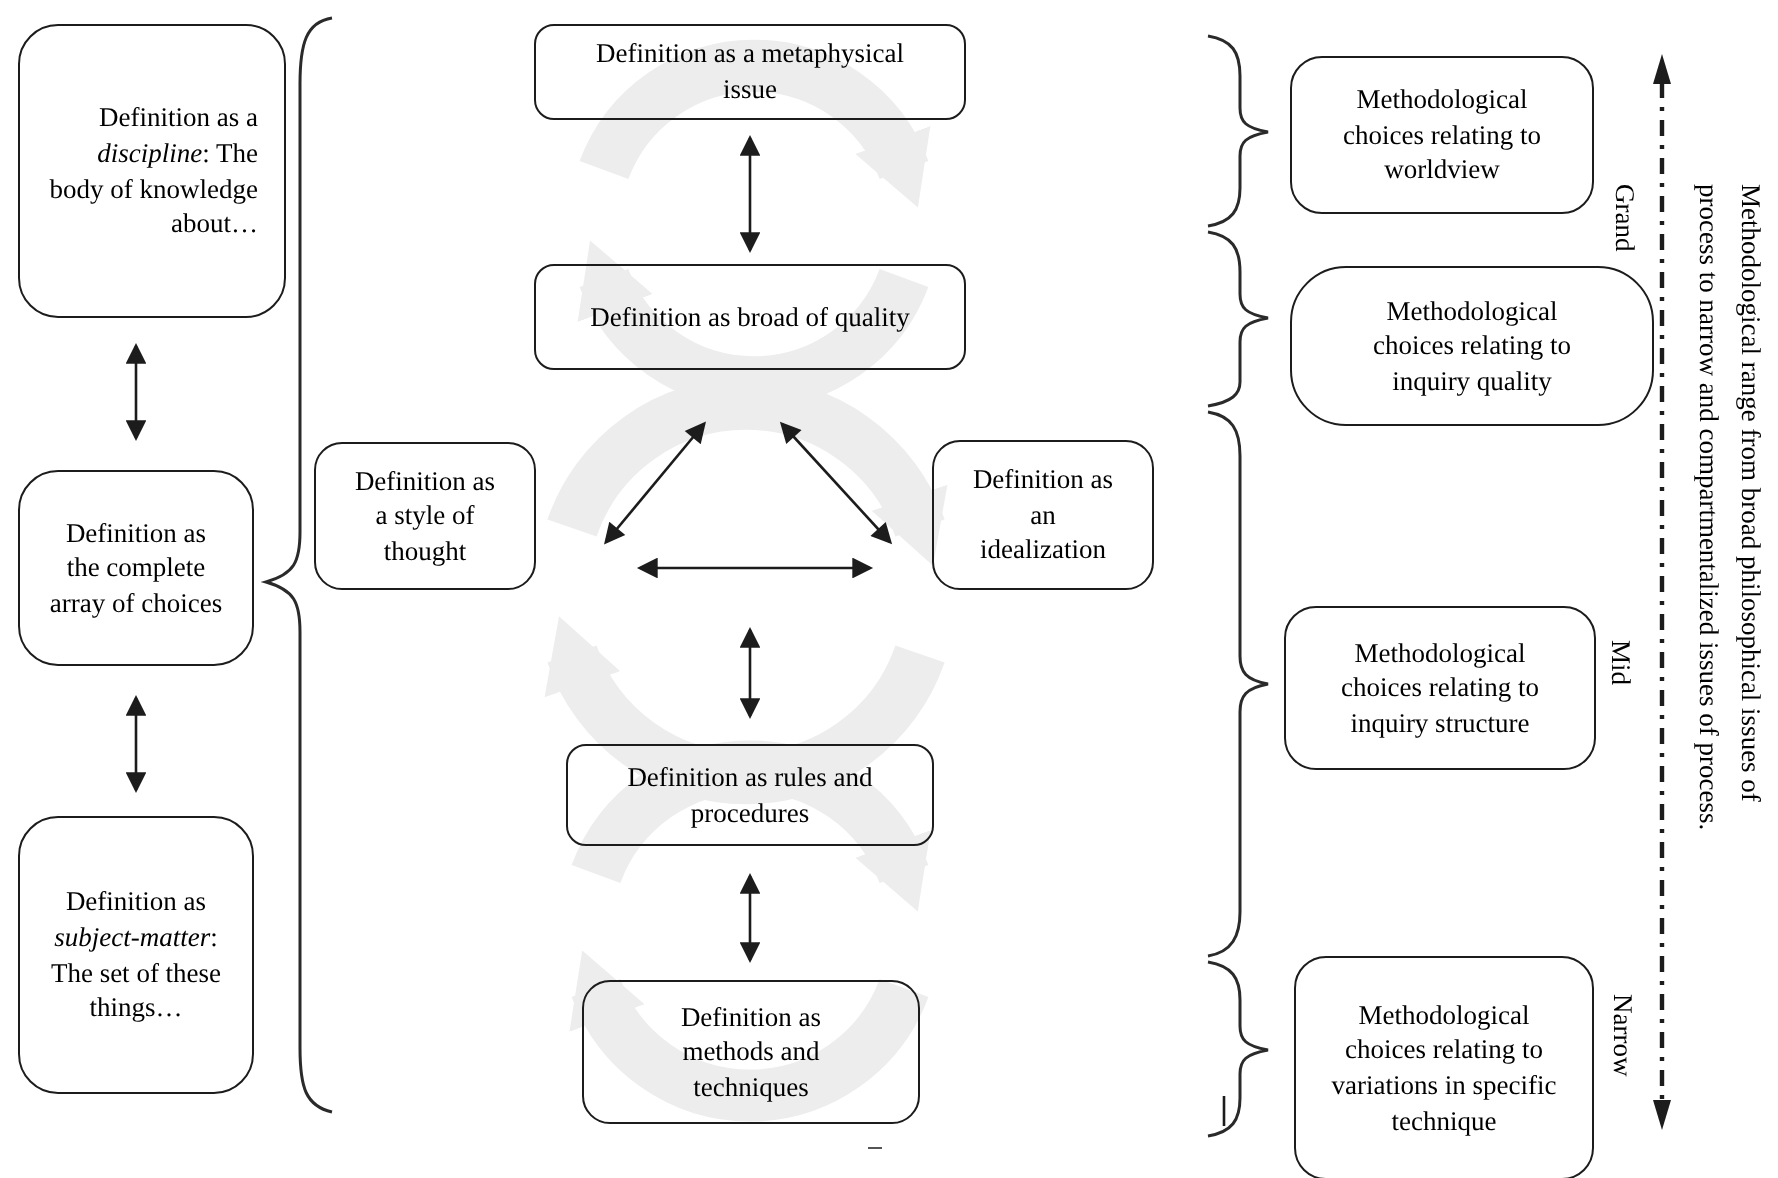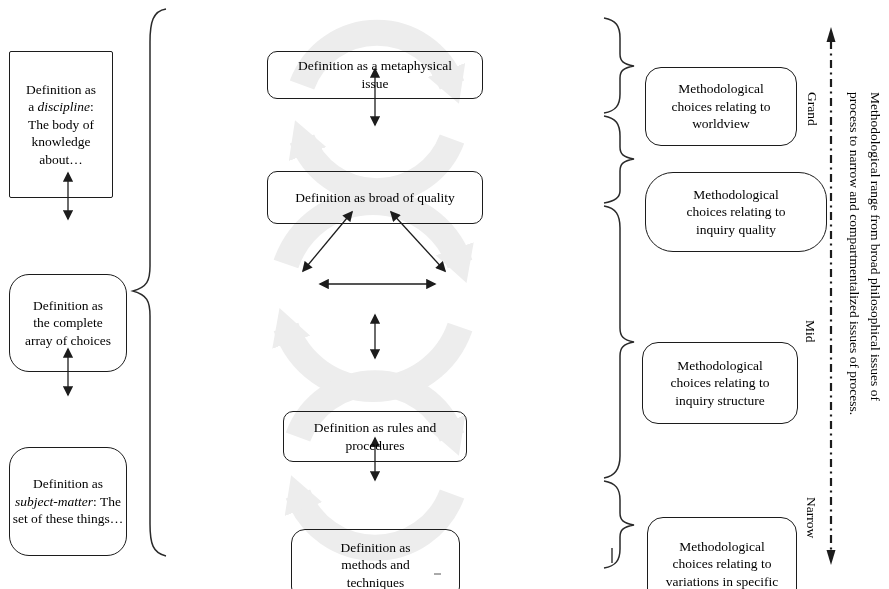--- a/index.html
+++ b/index.html
@@ -23,21 +23,21 @@
   .ah{fill:var(--line);stroke:none;}
   .brace{stroke:#2a2a2a;fill:none;stroke-width:1.5;}
   .rangeln{stroke:var(--line);fill:none;stroke-width:2.2;stroke-dasharray:8 4.5 2 4.5;}
   .defbox{
     position:absolute;z-index:2;
     box-sizing:border-box;
     border:1.3px solid var(--line);
     background:transparent;
     display:flex;align-items:center;justify-content:center;
     text-align:center;
-    font-size:13.5px;line-height:1.3;margin-top:39px;
+    font-size:13.5px;line-height:1.3;
   }
   .defbox .inner{display:inline-block;}
   .vlabel{
     position:absolute;z-index:2;
     writing-mode:vertical-rl;
     font-size:13.5px;
     white-space:nowrap;
   }
   #sidebar-text{
     position:absolute;z-index:2;
@@ -94,35 +94,41 @@
     <g>
       <line class="rangeln" x1="831" y1="41" x2="831" y2="551"></line>
       <polygon class="ah" points="831,27 826.5,42 835.5,42"></polygon>
       <polygon class="ah" points="831,565 826.5,550 835.5,550"></polygon>
     </g>
 
     <line class="ln" x1="612" y1="548" x2="612" y2="563"></line>
     <line x1="434" y1="574" x2="441" y2="574" stroke="#555" stroke-width="1"></line>
   </svg>
 
-  <div class="defbox" style="left:9px;top:12px;width:104px;height:147px;border-radius:2px;padding:6px 13px;">
+  <div class="defbox" style="left:9px;top:12px;width:134px;height:147px;border-radius:20px;padding:6px 13px;text-align:right;">
     <span class="inner"><span>Definition as a </span><i>discipline</i><span>: The body of knowledge about…</span></span>
   </div>
   <div class="defbox" style="left:9px;top:235px;width:118px;height:98px;border-radius:20px;padding:4px 14px;">
     <span class="inner">Definition as the complete array of choices</span>
   </div>
-  <div class="defbox" style="left:9px;top:408px;width:118px;height:109px;border-radius:20px;padding:6px 0;">
+  <div class="defbox" style="left:9px;top:408px;width:118px;height:139px;border-radius:20px;padding:6px 12px;">
     <span class="inner"><span>Definition as </span><i>subject-matter</i><span>: The set of these things…</span></span>
   </div>
 
   <div class="defbox" style="left:267px;top:12px;width:216px;height:48px;border-radius:10px;">
     <span class="inner" style="max-width:182px;">Definition as a metaphysical issue</span>
   </div>
   <div class="defbox" style="left:267px;top:132px;width:216px;height:53px;border-radius:10px;">
     <span class="inner" style="max-width:160px;">Definition as broad of quality</span>
+  </div>
+  <div class="defbox" style="left:157px;top:221px;width:111px;height:74px;border-radius:14px;">
+    <span class="inner" style="max-width:78px;">Definition as a style of thought</span>
+  </div>
+  <div class="defbox" style="left:466px;top:220px;width:111px;height:75px;border-radius:14px;">
+    <span class="inner" style="max-width:78px;">Definition as an idealization</span>
   </div>
   <div class="defbox" style="left:291px;top:490px;width:169px;height:72px;border-radius:14px;">
     <span class="inner" style="max-width:100px;">Definition as methods and techniques</span>
   </div>
   <div class="defbox" style="left:283px;top:372px;width:184px;height:51px;border-radius:10px;">
     <span class="inner" style="max-width:150px;">Definition as rules and procedures</span>
   </div>
 
   <div class="defbox" style="left:645px;top:28px;width:152px;height:79px;border-radius:16px;">
     <span class="inner" style="max-width:114px;">Methodological choices relating to worldview</span>

